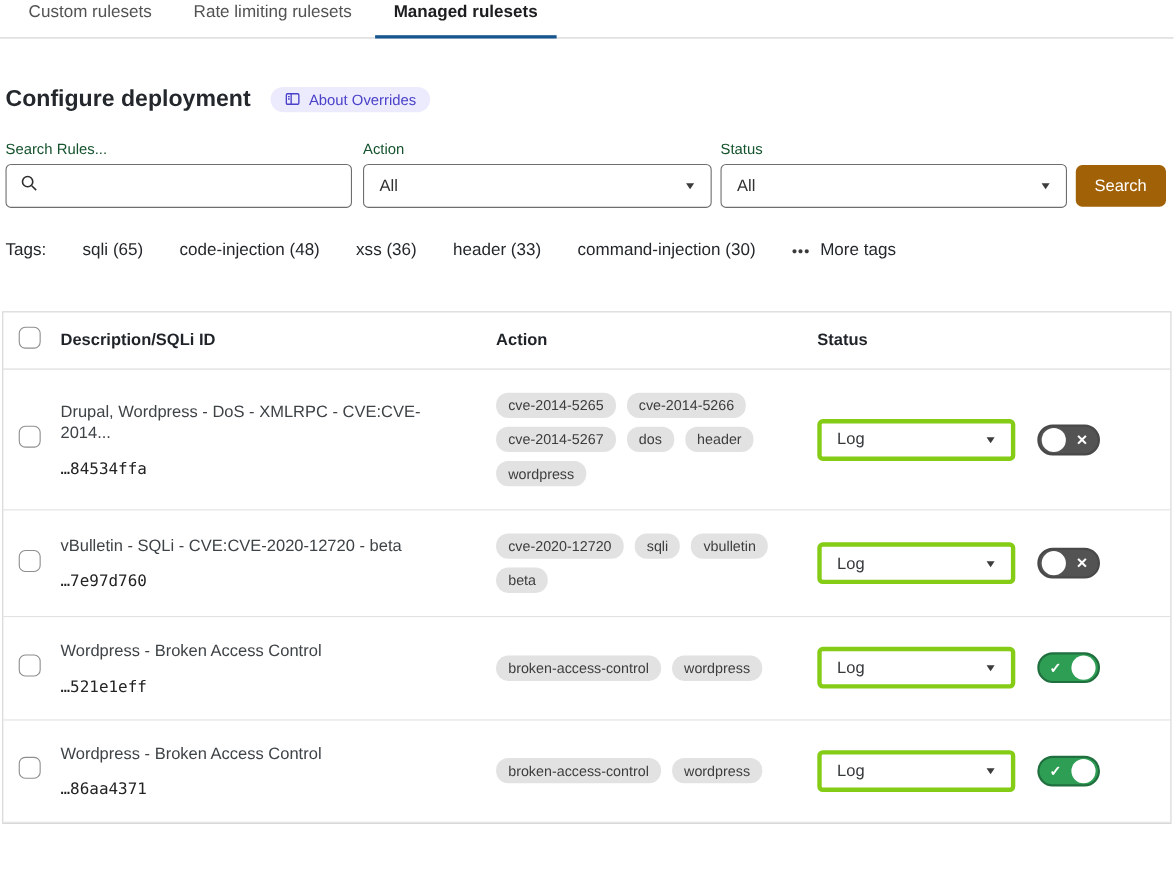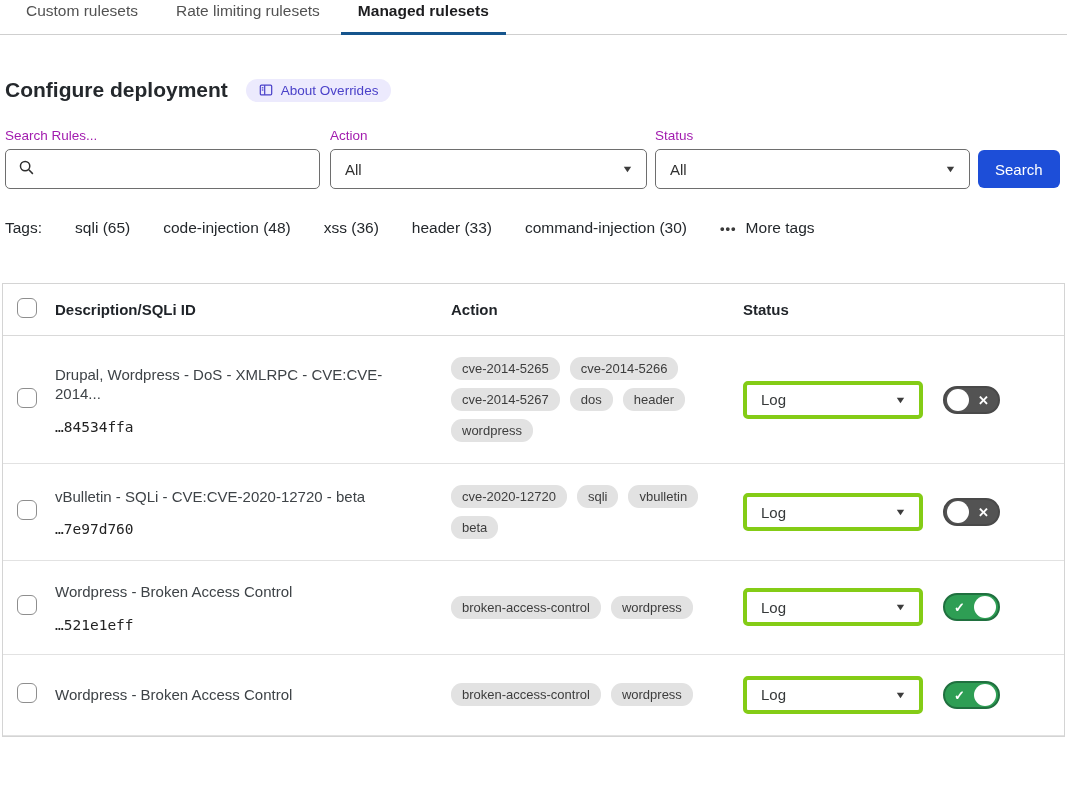--- a/index.html
+++ b/index.html
@@ -36,42 +36,42 @@
     display: inline-flex; align-items: center; gap: 8px;
     background: #eceafd; color: #4a41c9;
     font-size: 13.5px; padding: 4px 13px; border-radius: 12px;
     cursor: pointer;
   }
   .badge svg { display: block; }
 
   
   .filters { display: flex; margin-top: 26px; align-items: flex-end; }
   .field { display: flex; flex-direction: column; }
-  .field-label { font-size: 13.5px; color: #a21caf; margin-bottom: 6px; }
+  .field-label { font-size: 13.5px; color: #14532d; margin-bottom: 6px; }
   .search-box {
     width: 315px; height: 40px; border: 1px solid #6e6e6e; border-radius: 5px;
     display: flex; align-items: center; padding: 0 12px; background: #fff;
   }
   .search-box input {
     border: none; outline: none; flex: 1; font-size: 15px; margin-left: 8px;
     font-family: "Liberation Sans", sans-serif; color: #313131; background: transparent;
   }
   .selectbox {
     height: 40px; border: 1px solid #6e6e6e; border-radius: 5px; background: #fff;
     display: flex; align-items: center; justify-content: space-between;
     padding: 0 14px; font-size: 15px; color: #313131; cursor: pointer;
   }
   .selectbox .caret { font-size: 9px; color: #3c3c3c; transform: scaleX(1.4); }
   .f-action { margin-left: 10px; }
   .f-action .selectbox { width: 317px; }
   .f-status { margin-left: 8px; }
   .f-status .selectbox { width: 315px; }
   .search-btn {
     margin-left: 8px; margin-bottom: 1px;
-    background: #1d4ed8; color: #fff; border: none; border-radius: 6px;
+    background: #a16207; color: #fff; border: none; border-radius: 6px;
     font-size: 15px; font-family: "Liberation Sans", sans-serif;
     height: 38px; padding: 0 17px; cursor: pointer;
   }
 
   
   .tagsbar { display: flex; align-items: center; margin-top: 30px; font-size: 15.5px; color: #24282c; }
   .tagsbar-label { margin-right: 33px; }
   .tagsbar a.taglink { color: #24282c; text-decoration: none; margin-right: 33px; cursor: pointer; white-space: nowrap; }
   .more-tags { display: inline-flex; align-items: center; gap: 9px; cursor: pointer; color: #24282c; }
   .more-dots { font-size: 13px; letter-spacing: 1px; font-weight: 700; color: #3a3a3a; }
@@ -292,20 +292,21 @@
       </div>
     </div>
   </div>
 
   <div class="trow">
     <div class="c-check">
       <span class="checkbox"></span>
     </div>
     <div class="cell">
       <div class="row-title">Wordpress - Broken Access Control</div>
+      <div class="row-id">…86aa4371</div>
     </div>
     <div class="cell">
       <div class="tagwrap">
               <span class="pill">broken-access-control</span>
               <span class="pill">wordpress</span>
             </div>
     </div>
     <div class="cell">
       <div class="row-select">
         <span class="select-value">Log</span>

